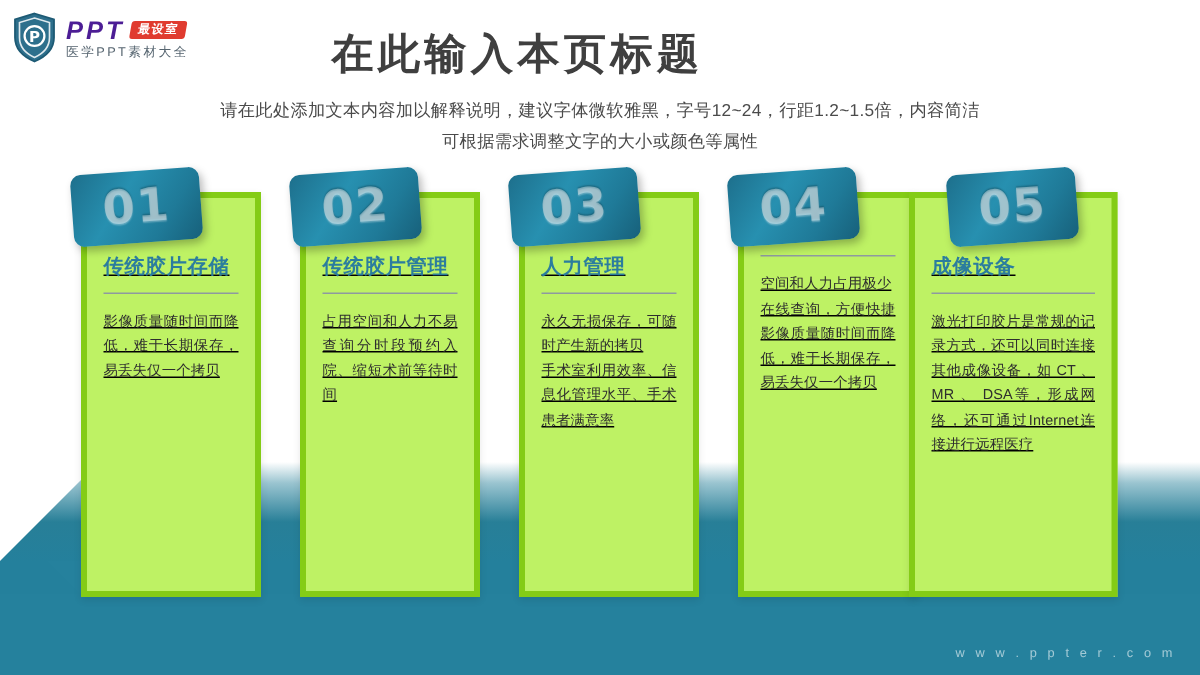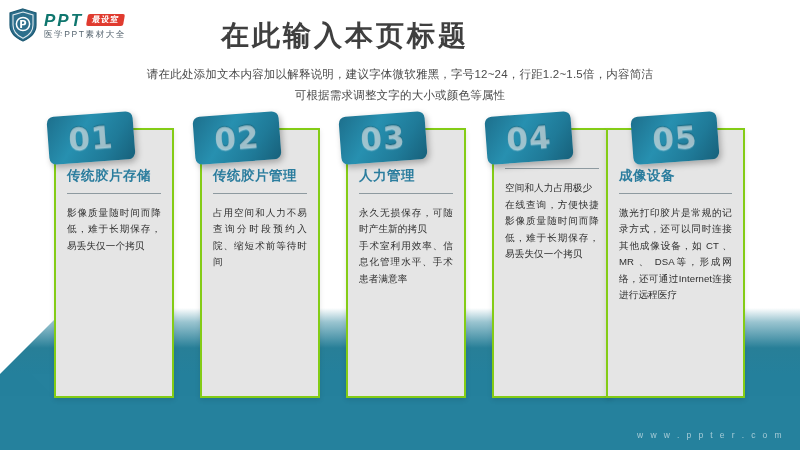--- a/index.html
+++ b/index.html
@@ -48,21 +48,21 @@
   .logo {
     position:absolute;
     left:8px; top:8px;
     display:flex; align-items:center; gap:6px;
   }
   .logo-shield { width:30px; height:34px; flex:0 0 auto; display:block; }
   .logo-txt { display:flex; flex-direction:column; gap:1px; }
   .logo-row1 { display:flex; align-items:center; gap:4px; }
   .logo-ppt {
     font-size:17px; font-weight:bold; letter-spacing:2px;
-    color:#0f766e; line-height:1; font-style:italic;text-align:center;
+    color:#4c1d95; line-height:1; font-style:italic;text-align:center;
   }
   .logo-badge {
     background:#e03b2f; color:#ffffff;
     font-size:8px; font-weight:bold;
     padding:2px 5px 2px 5px;
     border-radius:2px;
     letter-spacing:1px;
     transform:skewX(-10deg);
     line-height:1;
   }
@@ -90,23 +90,24 @@
     letter-spacing:0.2px;
   }
 
   
   .cards { position:absolute; left:0; top:0; width:800px; height:450px; }
 
   .card {
     position:absolute;
     top:128px;
     width:120px; height:270px;
-    background:#e5e5e5;
-    border:2px solid #84cc16;
+    background:#bef264;
+    border:4px solid #84cc16;
     box-shadow:0 2px 5px rgba(0,0,0,0.10);
+    text-decoration:underline;
   }
   .card.c0 { left:54px;  }
   .card.c1 { left:200px; }
   .card.c2 { left:346px; }
   .card.c3 { left:492px; }
   .card.c4 { left:606px; width:139px; }
 
   .badge {
     position:absolute;
     top:114px;

